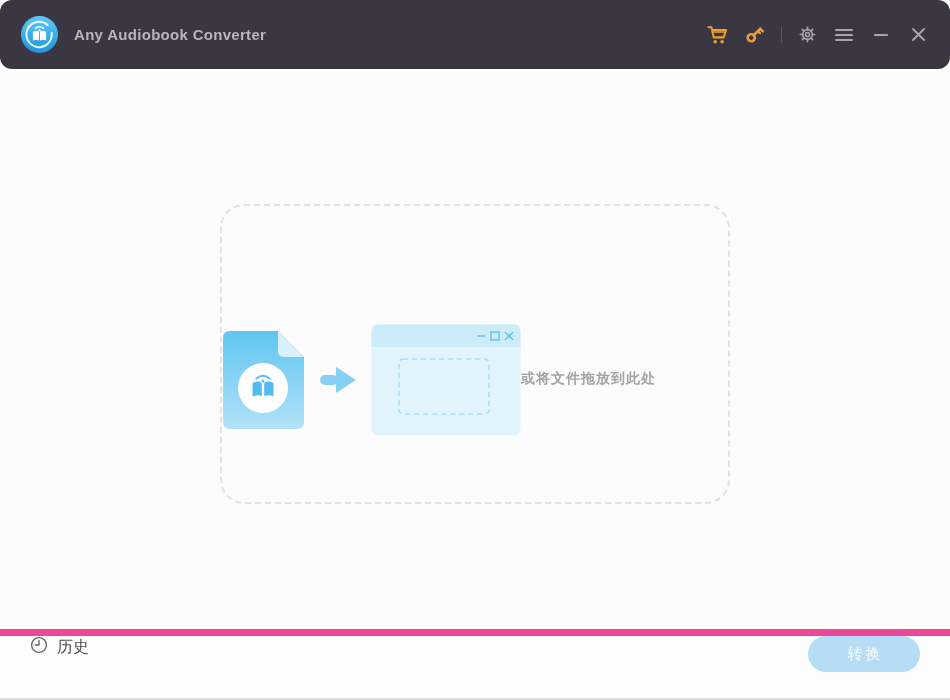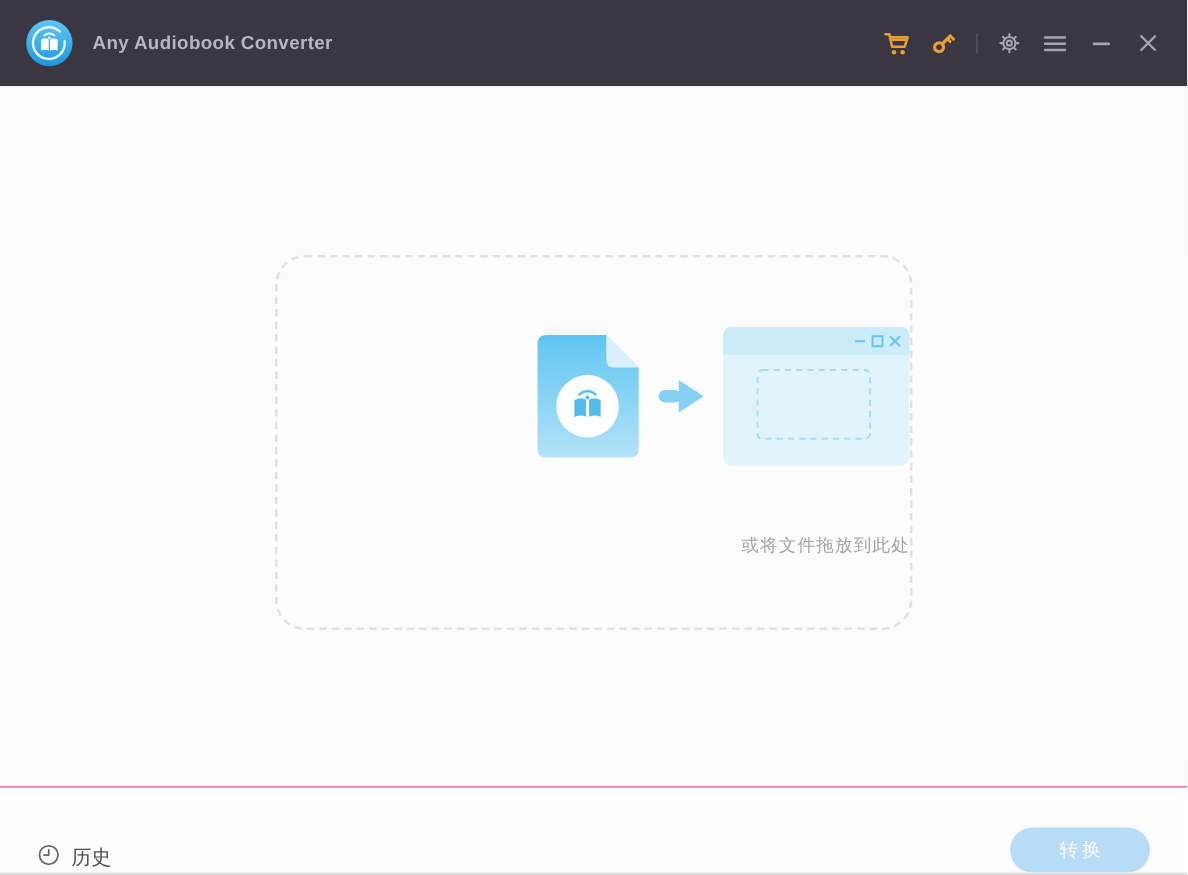--- a/index.html
+++ b/index.html
@@ -13,20 +13,21 @@
     border-bottom: 2px solid #dcdcdc;
     overflow: hidden;
   }
 
   
   .titlebar {
     height: 69px; flex: 0 0 69px;
     background: var(--header-bg, #3a3743);
     display: flex; 
     padding: 6px 20px;
+    border-radius: 12px;
   }
   .app-id { display: flex; align-items: center; }
   .app-logo { width: 39px; height: 39px; display: block; }
   .app-title {
     margin-left: 15px;
     font-size: 15px; font-weight: bold;
     color: var(--header-title, #b8b5be);
     letter-spacing: 0.3px;
   }
   .header-actions {
@@ -66,40 +67,40 @@
     gap: 10px;
     cursor: pointer;
   }
   .add-files-btn svg { display: block; }
 
   .dropzone {
     margin-top: 53px;
     width: 510px; height: 300px;
     border: 2px dashed var(--dropzone-border, #e1e1e1);
     border-radius: 24px;
-    display: flex; flex-direction: column; align-items: flex-end;
+    display: flex; flex-direction: row; align-items: center; font-weight: bold;
   }
   .illustration {
     margin-top: 55px;
     display: flex; align-items: center;
   }
   .illus-arrow { margin: 0 14px; }
   .drop-hint {
     margin-top: 50px;
     font-size: 14px;
     color: var(--drop-hint-text, #a3a3a3);
     letter-spacing: 1px;
   }
 
   
   .footer {
     flex: 0 0 69px; height: 69px;
     background: #fdfdfd;
-    border-top: 1px solid #ec4899;
-    display: flex; align-items: flex-end;
+    border-top: 7px solid #ec4899;
+    display: flex; align-items: flex-start;
     padding: 0 30px;
   }
   .history-btn {
     display: flex; align-items: center; gap: 9px;
     background: none; border: none; cursor: pointer; padding: 0;
     font-family: "Liberation Sans", sans-serif;
     font-size: 16px; color: #4d4d4d;
   }
   .convert-btn {
     margin-left: auto;

